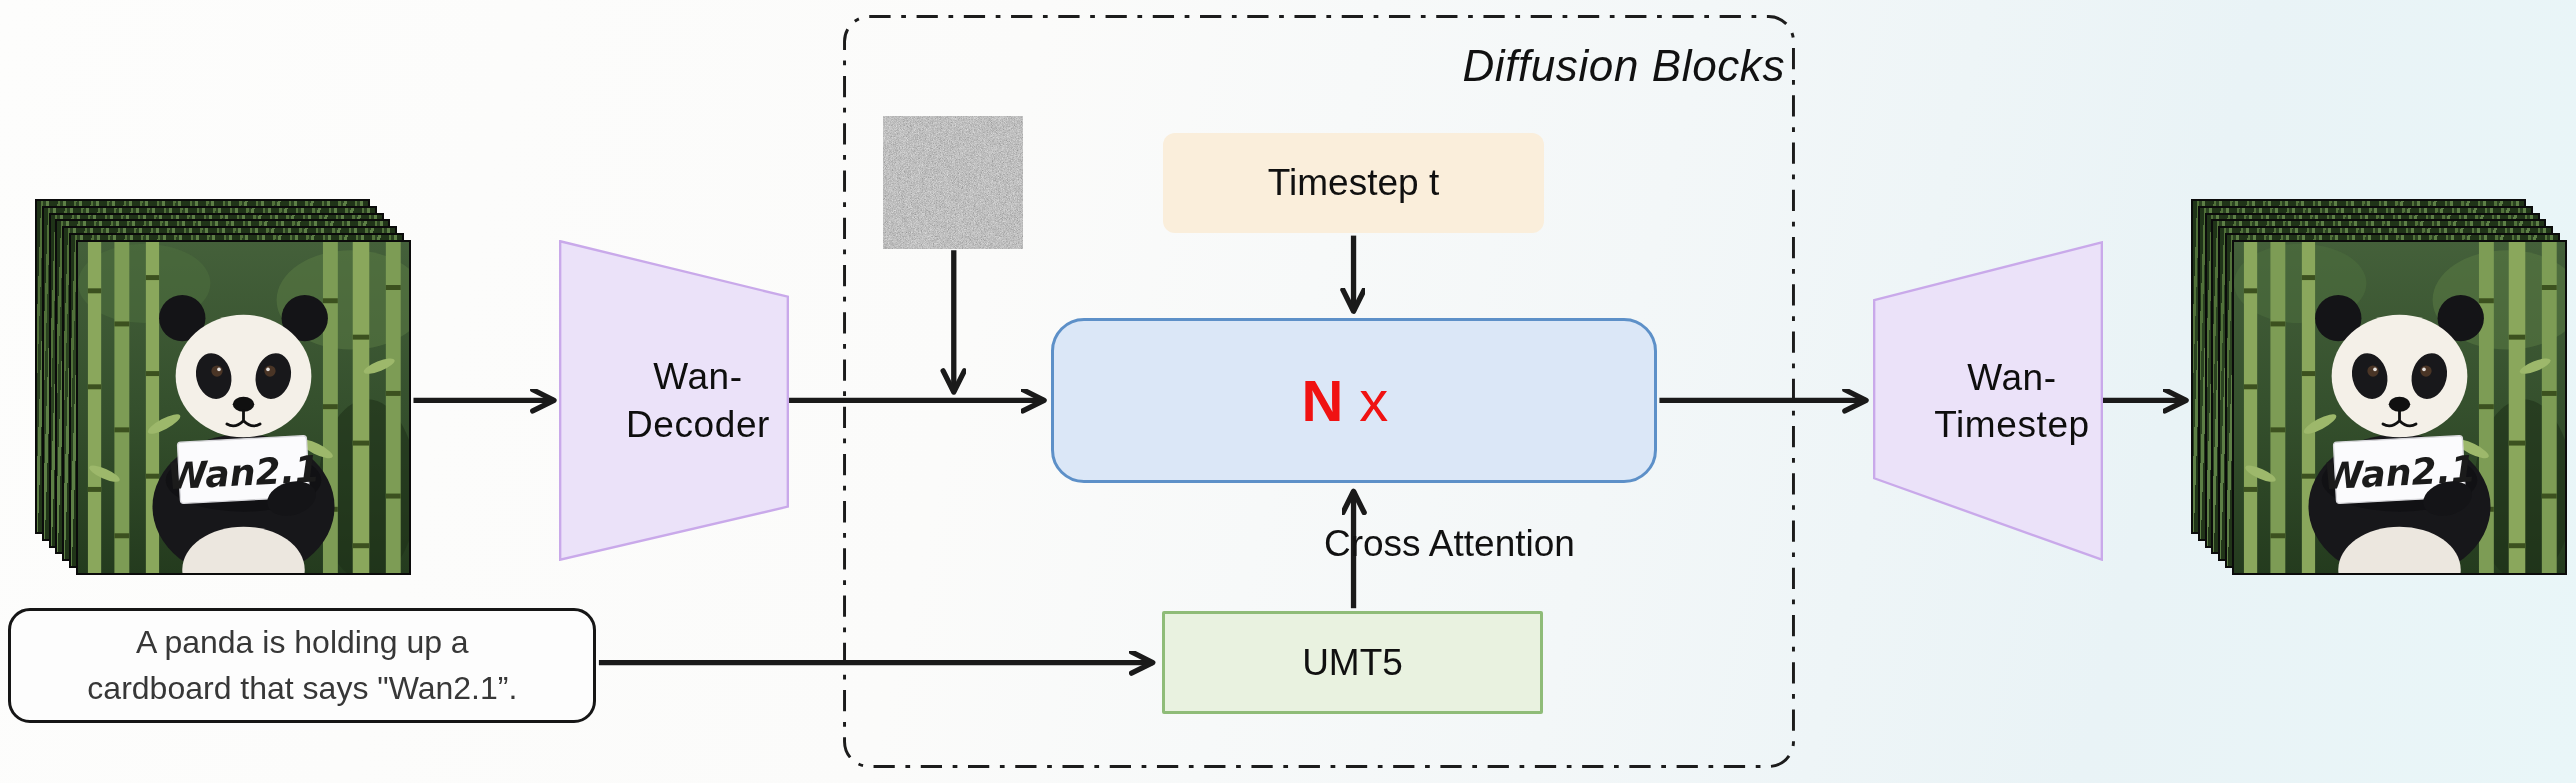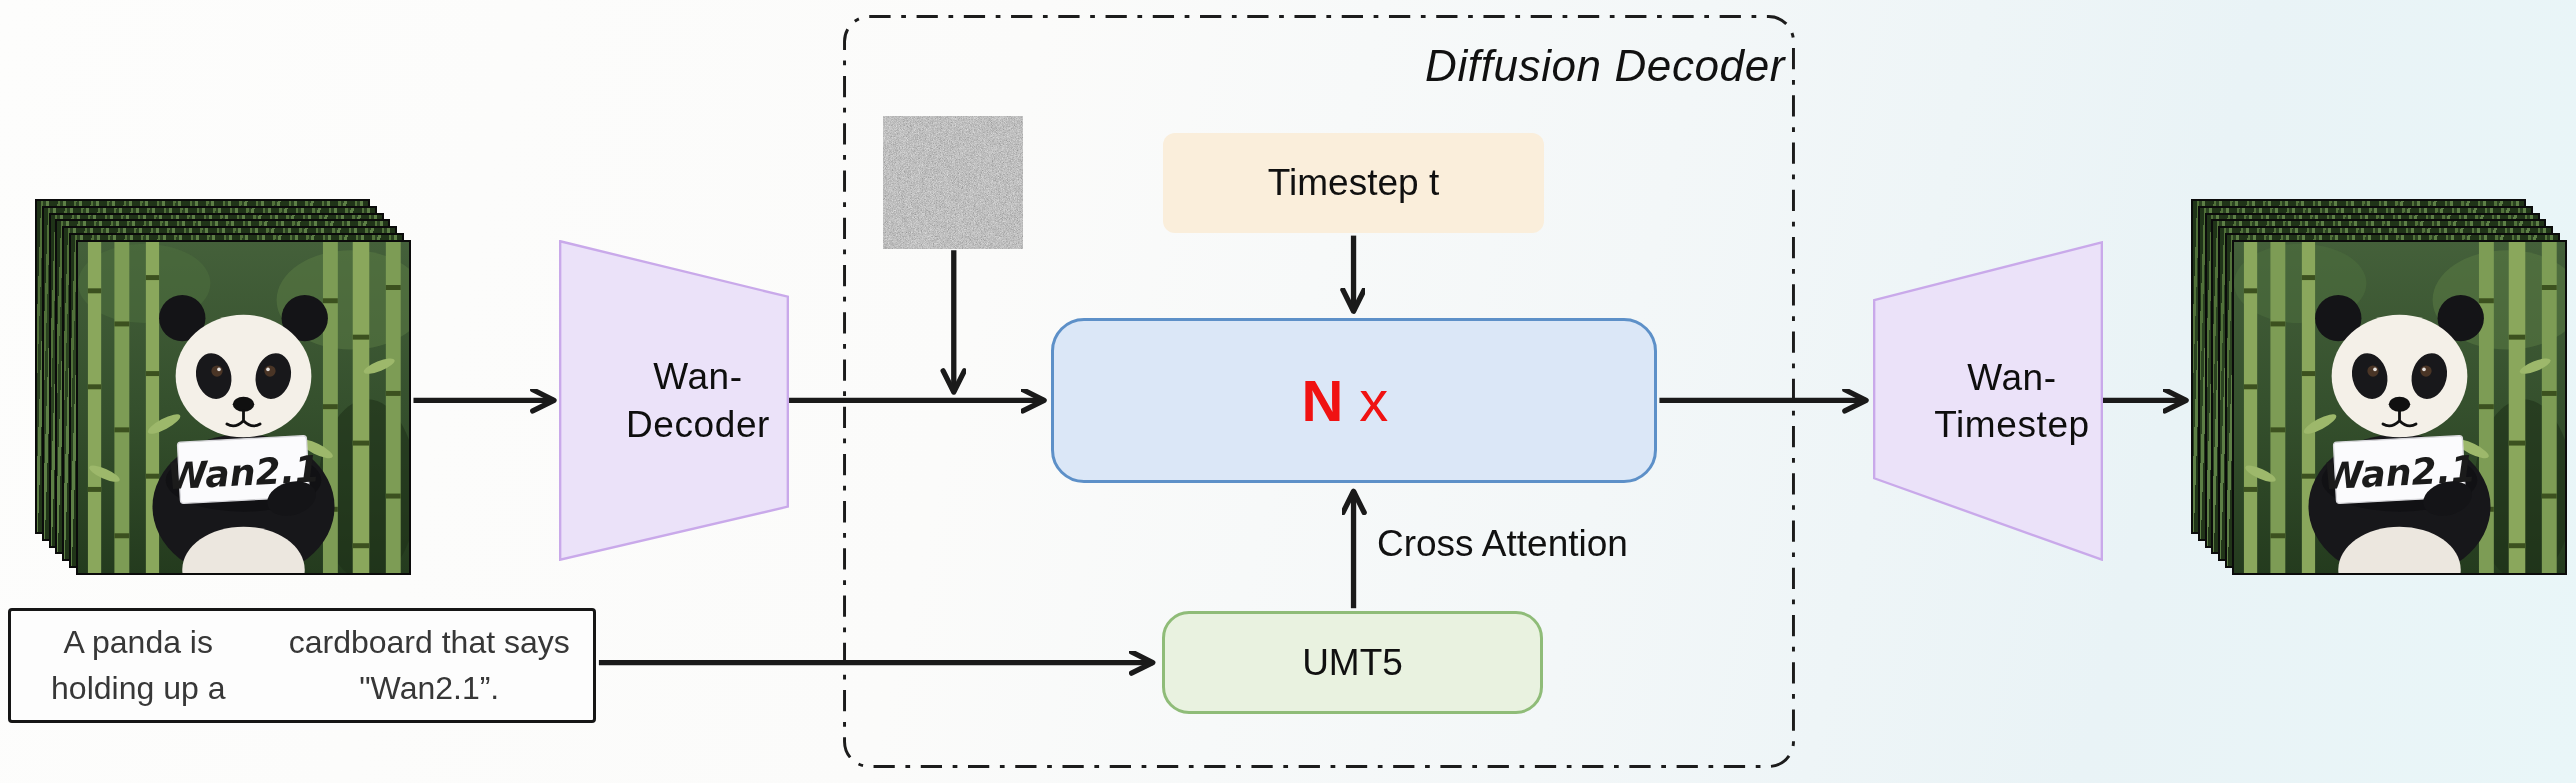--- a/index.html
+++ b/index.html
@@ -9,29 +9,29 @@
     background:linear-gradient(103deg,#fdfdfc 0%,#fbfbfa 38%,#f3f7f8 62%,#e9f3f6 82%,#e9f6f8 100%);
   }
   .overlay{position:absolute;left:0;top:0;width:2576px;height:783px;z-index:1;}
   .defsonly{position:absolute;width:0;height:0;overflow:hidden;}
   
   .box{position:absolute;display:flex;align-items:center;justify-content:center;z-index:2;box-sizing:border-box;color:#101010;}
   .timestep{left:1163px;top:133px;width:381px;height:100px;background:#faeedb;border-radius:12px;font-size:37px;}
   .dit{left:1051px;top:318px;width:606px;height:165px;background:#dbe7f7;border:3px solid #5d90c8;border-radius:33px;font-size:58px;letter-spacing:0.6px;}
   .dit .n{color:#f01212;font-weight:700;margin-right:15.4px;}
   .dit .x{color:#f01212;margin-right:17.7px;}
-  .umt5{left:1162px;top:611px;width:381px;height:103px;background:#e9f2e0;border:3px solid #8fbc78;border-radius:27px;font-size:37px;}
-  .prompt{left:8.3px;top:608px;width:588px;height:115px;background:#fdfdfd;border:3.5px solid #161616;border-radius:4px;
-          font-size:32px;line-height:1.42;color:#373737;text-align:center;}
+  .umt5{left:1162px;top:611px;width:381px;height:103px;background:#e9f2e0;border:3px solid #8fbc78;border-radius:2px;font-size:37px;}
+  .prompt{left:8.3px;top:608px;width:588px;height:115px;background:#fdfdfd;border:3.5px solid #161616;border-radius:22px;
+          flex-direction:column;font-size:32px;line-height:1.42;color:#373737;text-align:left;}
   .noisewrap{position:absolute;left:883px;top:116px;width:140px;height:133px;z-index:2;}
   .noisewrap svg{display:block;width:100%;height:100%;}
   
   .flabel{position:absolute;z-index:2;color:#111;}
   .diffusion{left:1376px;top:41px;width:409px;text-align:right;font-size:44px;font-style:italic;font-weight:500;letter-spacing:0.6px;}
-  .cross{left:1377px;top:523px;font-size:37px;text-align:center;}
+  .cross{left:1324px;top:523px;font-size:37px;text-align:center;}
   
   .trap{position:absolute;z-index:2;}
   .trap svg{position:absolute;left:0;top:0;display:block;}
   .trap .tlabel{position:absolute;left:0;top:0;width:100%;height:100%;display:flex;flex-direction:column;
                 align-items:center;justify-content:center;font-size:37px;line-height:1.28;color:#0e0e0e;letter-spacing:0.6px;margin-left:24px;}
   .encoder{left:559px;top:240px;width:230px;height:321px;}
   .decoder{left:1873px;top:241px;width:230px;height:320px;}
   
   .stack{position:absolute;width:378px;height:378px;z-index:2;}
   .stack-left{left:35px;top:199px;}
@@ -268,16 +268,16 @@
           <g transform="rotate(-3 100 138)">
             <rect x="61" y="119" width="78" height="37" rx="2" fill="#fbfbfd" stroke="#d8d8dc" stroke-width="0.8"></rect>
             <text x="100" y="147" font-size="22" text-anchor="middle" fill="#1b1b1b" font-family="DejaVu Sans, sans-serif" font-weight="700" font-style="italic">Wan2.1</text>
           </g>
           <ellipse cx="129" cy="155" rx="15" ry="10" fill="#141417" transform="rotate(-16 129 155)"></ellipse>
         </g>
       </svg>
     </div>
   </div>
 
-  <div class="flabel diffusion">Diffusion Decoder</div>
+  <div class="flabel diffusion">Diffusion Blocks</div>
 
 </div>
 
 
 </body></html>

